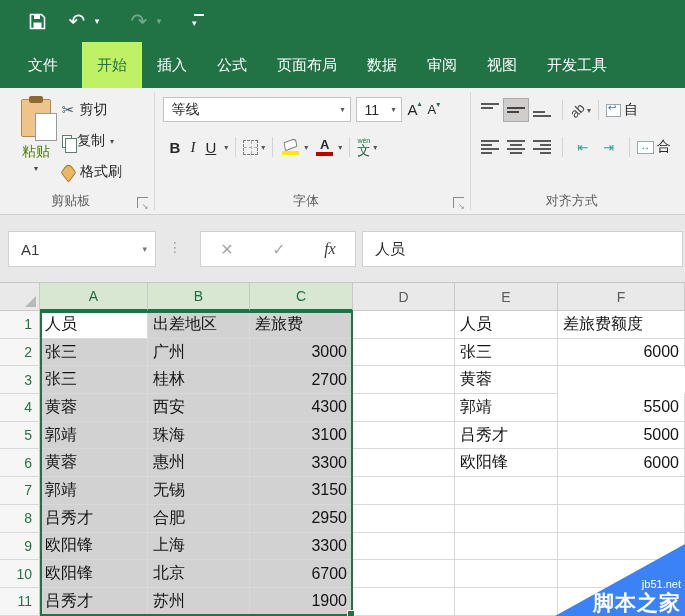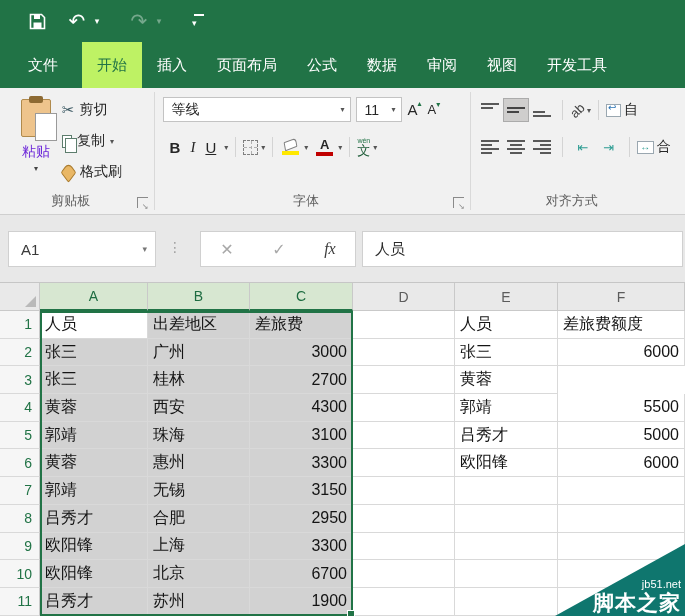--- a/index.html
+++ b/index.html
@@ -31,21 +31,21 @@
   .launcher { position:absolute; bottom:6px; right:6px; width:11px; height:11px; border-top:1px solid #8a8a8a; border-left:1px solid #8a8a8a; cursor:pointer; }
   .launcher::after { content:"↘"; position:absolute; right:-1px; bottom:-3px; font-size:8px; color:#8a8a8a; }
   .vsep { width:1px; background:#d9d9d9; margin:4px 0; }
 
   
   .g-clip { width:154px; }
   .paste-big { position:absolute; left:12px; top:8px; width:48px; height:96px; display:flex; flex-direction:column; align-items:center; cursor:pointer; }
   .ico-paste { position:relative; width:30px; height:38px; background:#eec48c; border:1px solid #b08a4c; border-radius:2px; margin-top:3px; }
   .ico-paste::before { content:""; position:absolute; top:-4px; left:7px; width:14px; height:7px; background:#8d6a33; border-radius:2px; }
   .ico-paste::after { content:""; position:absolute; right:-7px; bottom:-5px; width:20px; height:26px; background:#fff; border:1px solid #9a9a9a; }
-  .paste-big .lbl { font-size:14px; color:#6d28d9; margin-top:6px; }
+  .paste-big .lbl { font-size:14px; color:#4d7c0f; margin-top:6px; }
   .paste-big .car { font-size:8px; color:#444; margin-top:3px; }
   .clip-col { position:absolute; left:62px; top:10px; display:flex; flex-direction:column; gap:7px; }
   .mini-btn { display:flex; align-items:center; gap:5px; font-size:14px; color:#262626; height:24px; cursor:pointer; white-space:nowrap; }
   .ico-cut { font-size:15px; color:#44606a; }
   .ico-copy { position:relative; width:10px; height:13px; border:1px solid #5d7d6d; background:#fff; }
   .ico-copy::before { content:""; position:absolute; left:2px; top:2px; width:10px; height:13px; border:1px solid #5d7d6d; background:#fff; }
   .ico-brush { width:13px; height:13px; background:#e9b765; border:1px solid #a97b2e; transform:rotate(-45deg) skew(-8deg,-8deg); border-radius:2px 6px 2px 2px; }
   .mini-car { font-size:8px; color:#555; }
 
   
@@ -113,21 +113,21 @@
   .row-header { width:40px; background:#f6f6f6; border-right:1px solid #c9c9c9; border-bottom:1px solid #d9d9d9; display:flex; align-items:center; justify-content:flex-end; padding-right:7px; font-size:14px; color:#217346; cursor:pointer; }
   .cell { display:flex; align-items:center; padding:0 5px; font-size:16px; color:#141414; background:#fff; border-right:1px solid #d9d9d9; border-bottom:1px solid #d9d9d9; overflow:hidden; white-space:nowrap; cursor:cell; }
   .cell.selrange { background:#d2d2d2; }
   .cell.active { background:#fff; }
   .cell.num { justify-content:flex-end;text-align:center; }
   .w-a{width:108px;} .w-b{width:102px;} .w-c{width:103px;} .w-d{width:102px;} .w-e{width:103px;} .w-f{width:127px;}
   .selection-box { position:absolute; left:40px; top:0; width:313px; height:100%; border:2px solid #217346; pointer-events:none; }
   .selection-box::after { content:""; position:absolute; right:-4px; bottom:-4px; width:6px; height:6px; background:#217346; border:1px solid #fff; }
 
   
-  .watermark { position:absolute; right:0; bottom:0; width:130px; height:72px; background:#0f766e; clip-path:polygon(0 100%,100% 0,100% 100%); display:flex; flex-direction:column; align-items:flex-end; justify-content:flex-end; padding:0 4px 2px 0; color:#fff; }
+  .watermark { position:absolute; right:0; bottom:0; width:130px; height:72px; background:#3b82f6; clip-path:polygon(0 100%,100% 0,100% 100%); display:flex; flex-direction:column; align-items:flex-end; justify-content:flex-end; padding:0 4px 2px 0; color:#fff; }
   .wm-site { font-size:11px; line-height:1.2; }
   .wm-name { font-size:21px; font-weight:bold; line-height:1.1; letter-spacing:1px; }
 </style>
 </head>
 <body>
 
 <div id="app">
 
   <div class="titlebar">
     <div class="qat-btn qat-save">
@@ -146,22 +146,22 @@
     <div class="qat-customize">
       <span class="bar"></span>
       <span class="qat-caret">▾</span>
     </div>
   </div>
 
   <div class="tabbar">
       <div class="tab">文件</div>
       <div class="tab selected">开始</div>
       <div class="tab">插入</div>
+      <div class="tab">公式</div>
       <div class="tab">页面布局</div>
-      <div class="tab">公式</div>
       <div class="tab">数据</div>
       <div class="tab">审阅</div>
       <div class="tab">视图</div>
       <div class="tab">开发工具</div>
     </div>
 
   <div class="ribbon">
 
     <div class="rgroup g-clip">
       <div class="paste-big">

